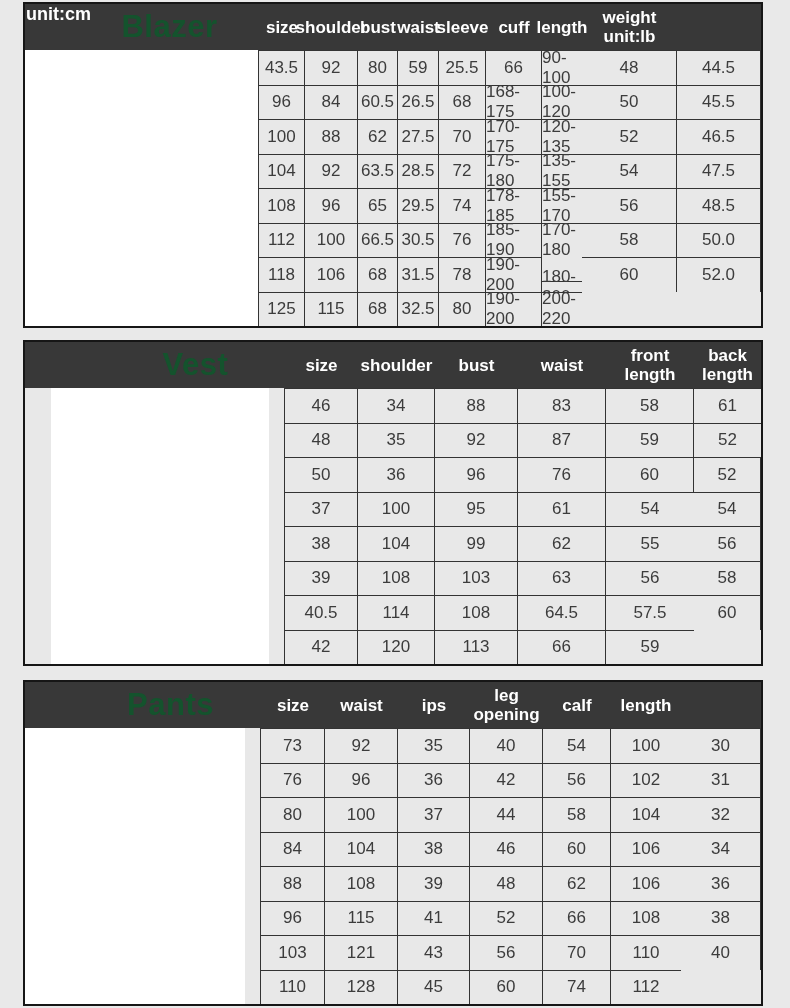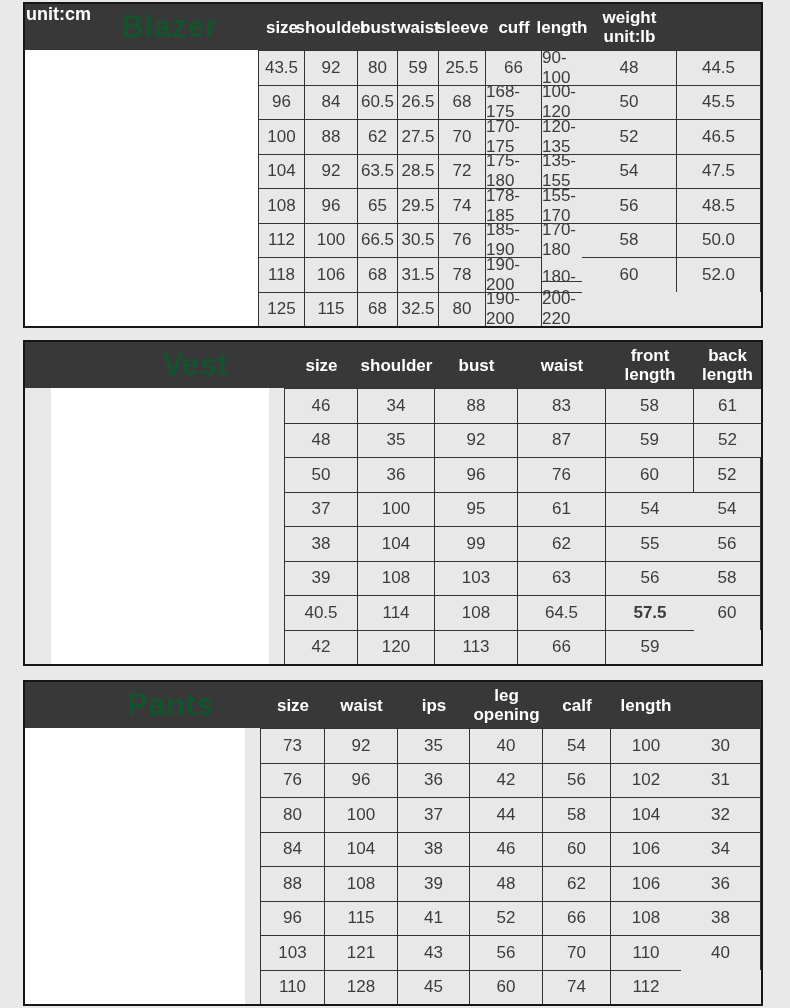--- a/index.html
+++ b/index.html
@@ -199,21 +199,21 @@
       <div class="tcell">39</div>
       <div class="tcell">108</div>
       <div class="tcell">103</div>
       <div class="tcell">63</div>
       <div class="tcell" style="border-right: none;">56</div>
       <div class="tcell">58</div>
       <div class="tcell">40.5</div>
       <div class="tcell">114</div>
       <div class="tcell">108</div>
       <div class="tcell">64.5</div>
-      <div class="tcell" style="border-right: none; font-weight: bold;">57.5</div>
+      <div class="tcell" style="border-right: none;">57.5</div>
       <div class="tcell">60</div>
       <div class="tcell">42</div>
       <div class="tcell">120</div>
       <div class="tcell">113</div>
       <div class="tcell">66</div>
       <div class="tcell" style="border-right: none;">59</div>
     </section>
 
   <section class="size-table t2">
     <div class="hband"></div>

